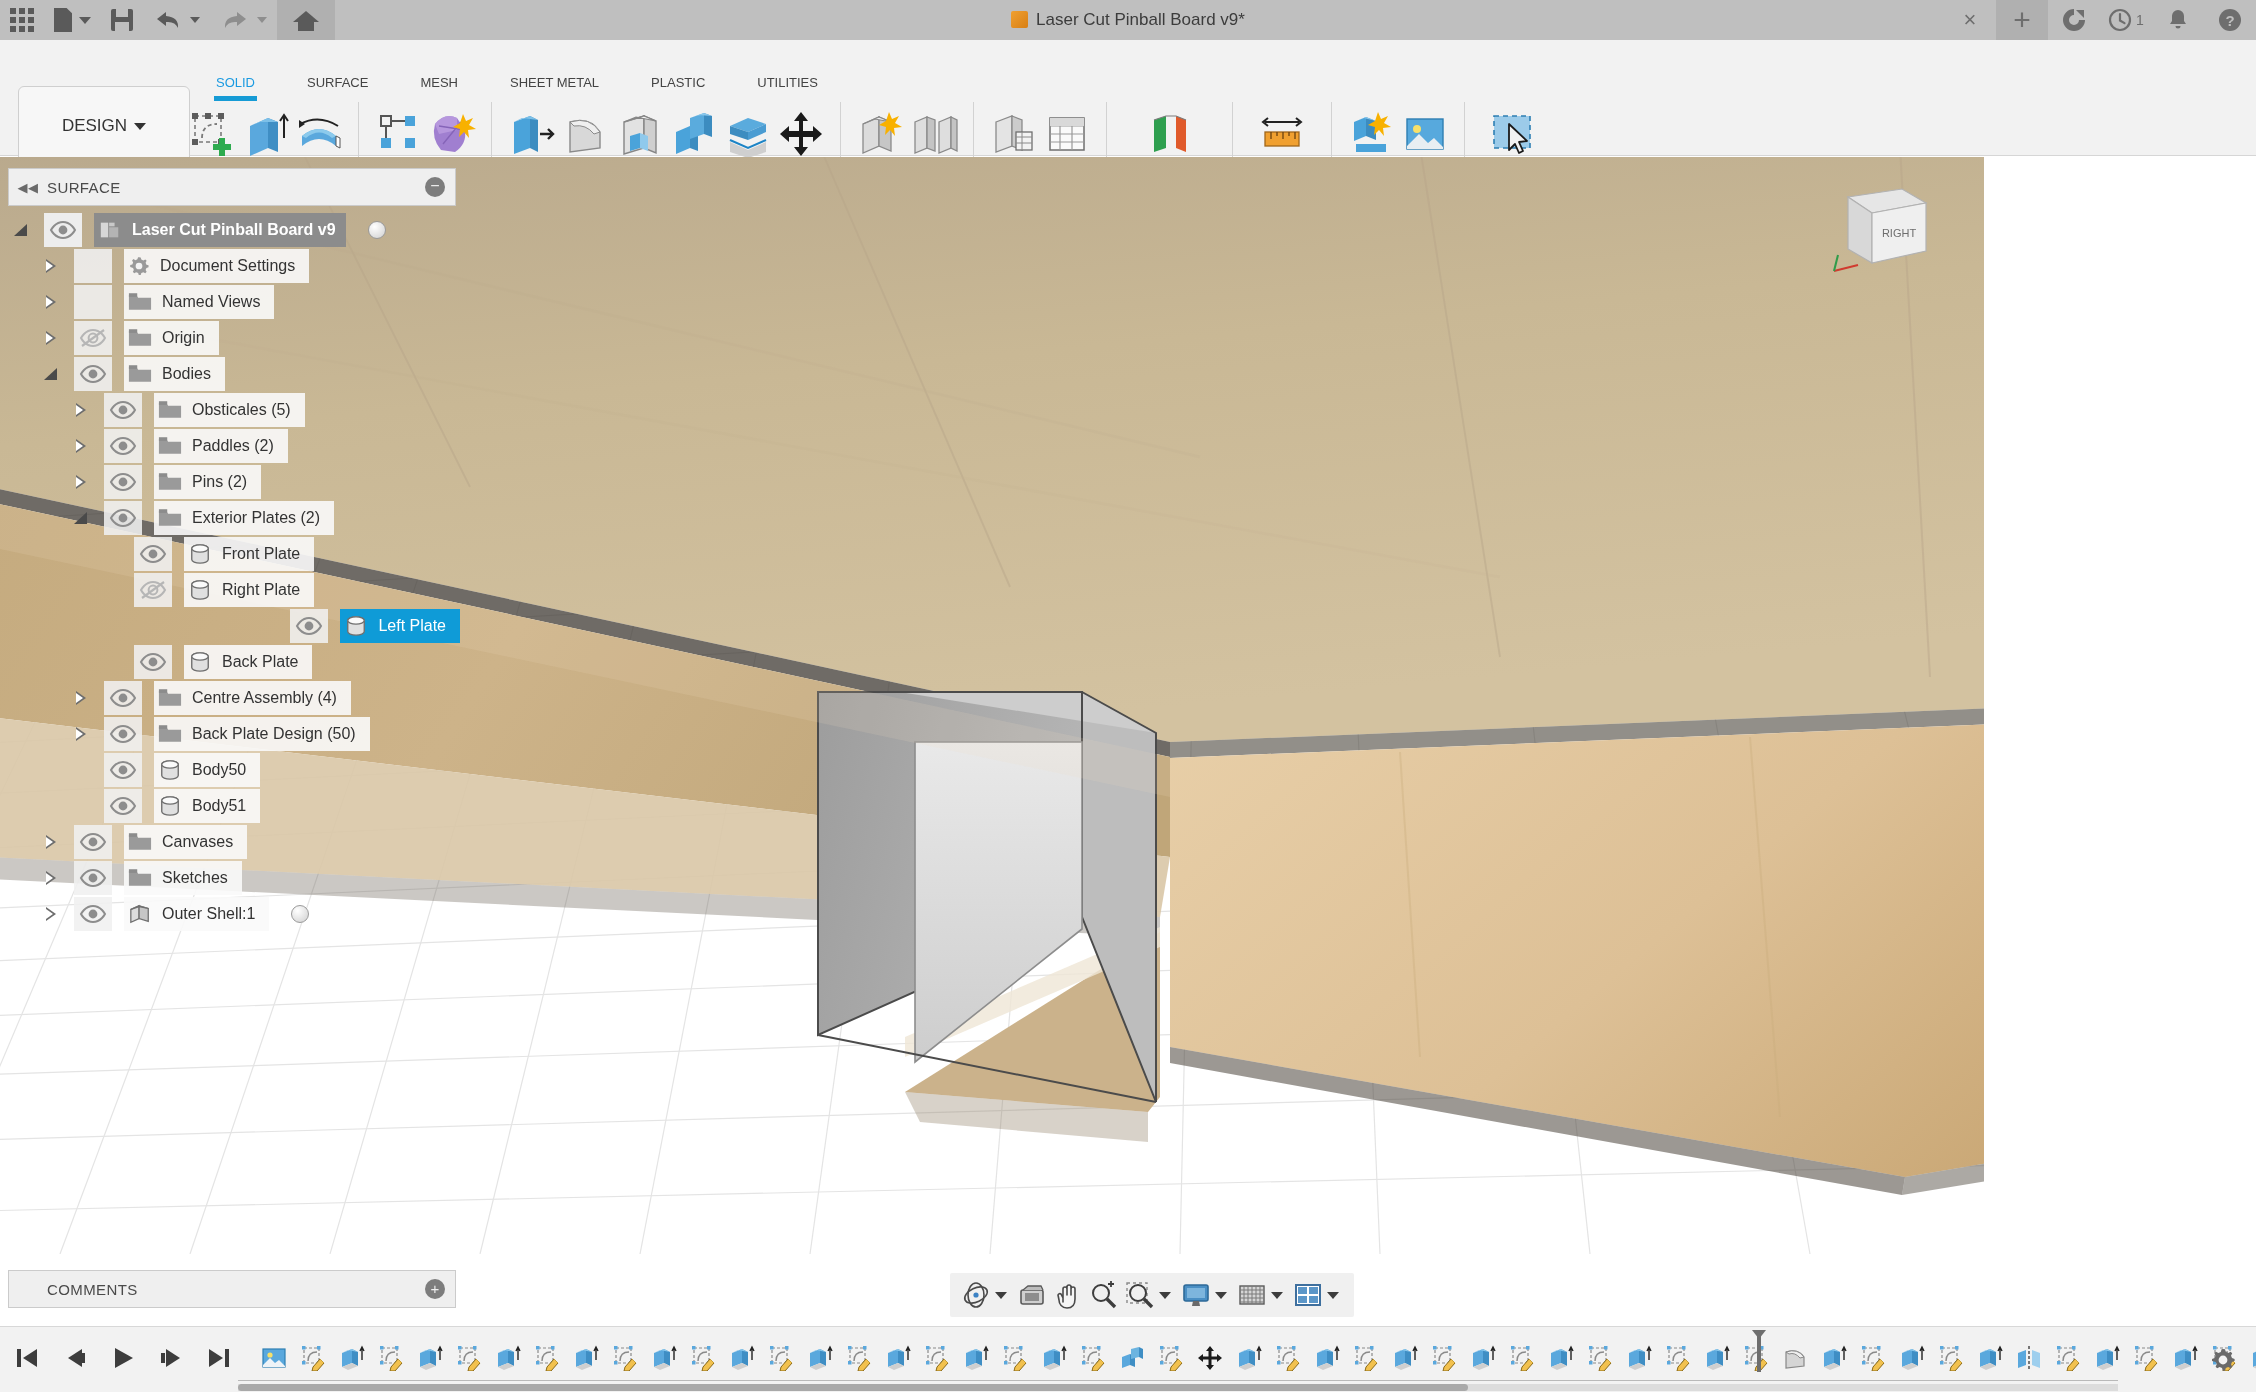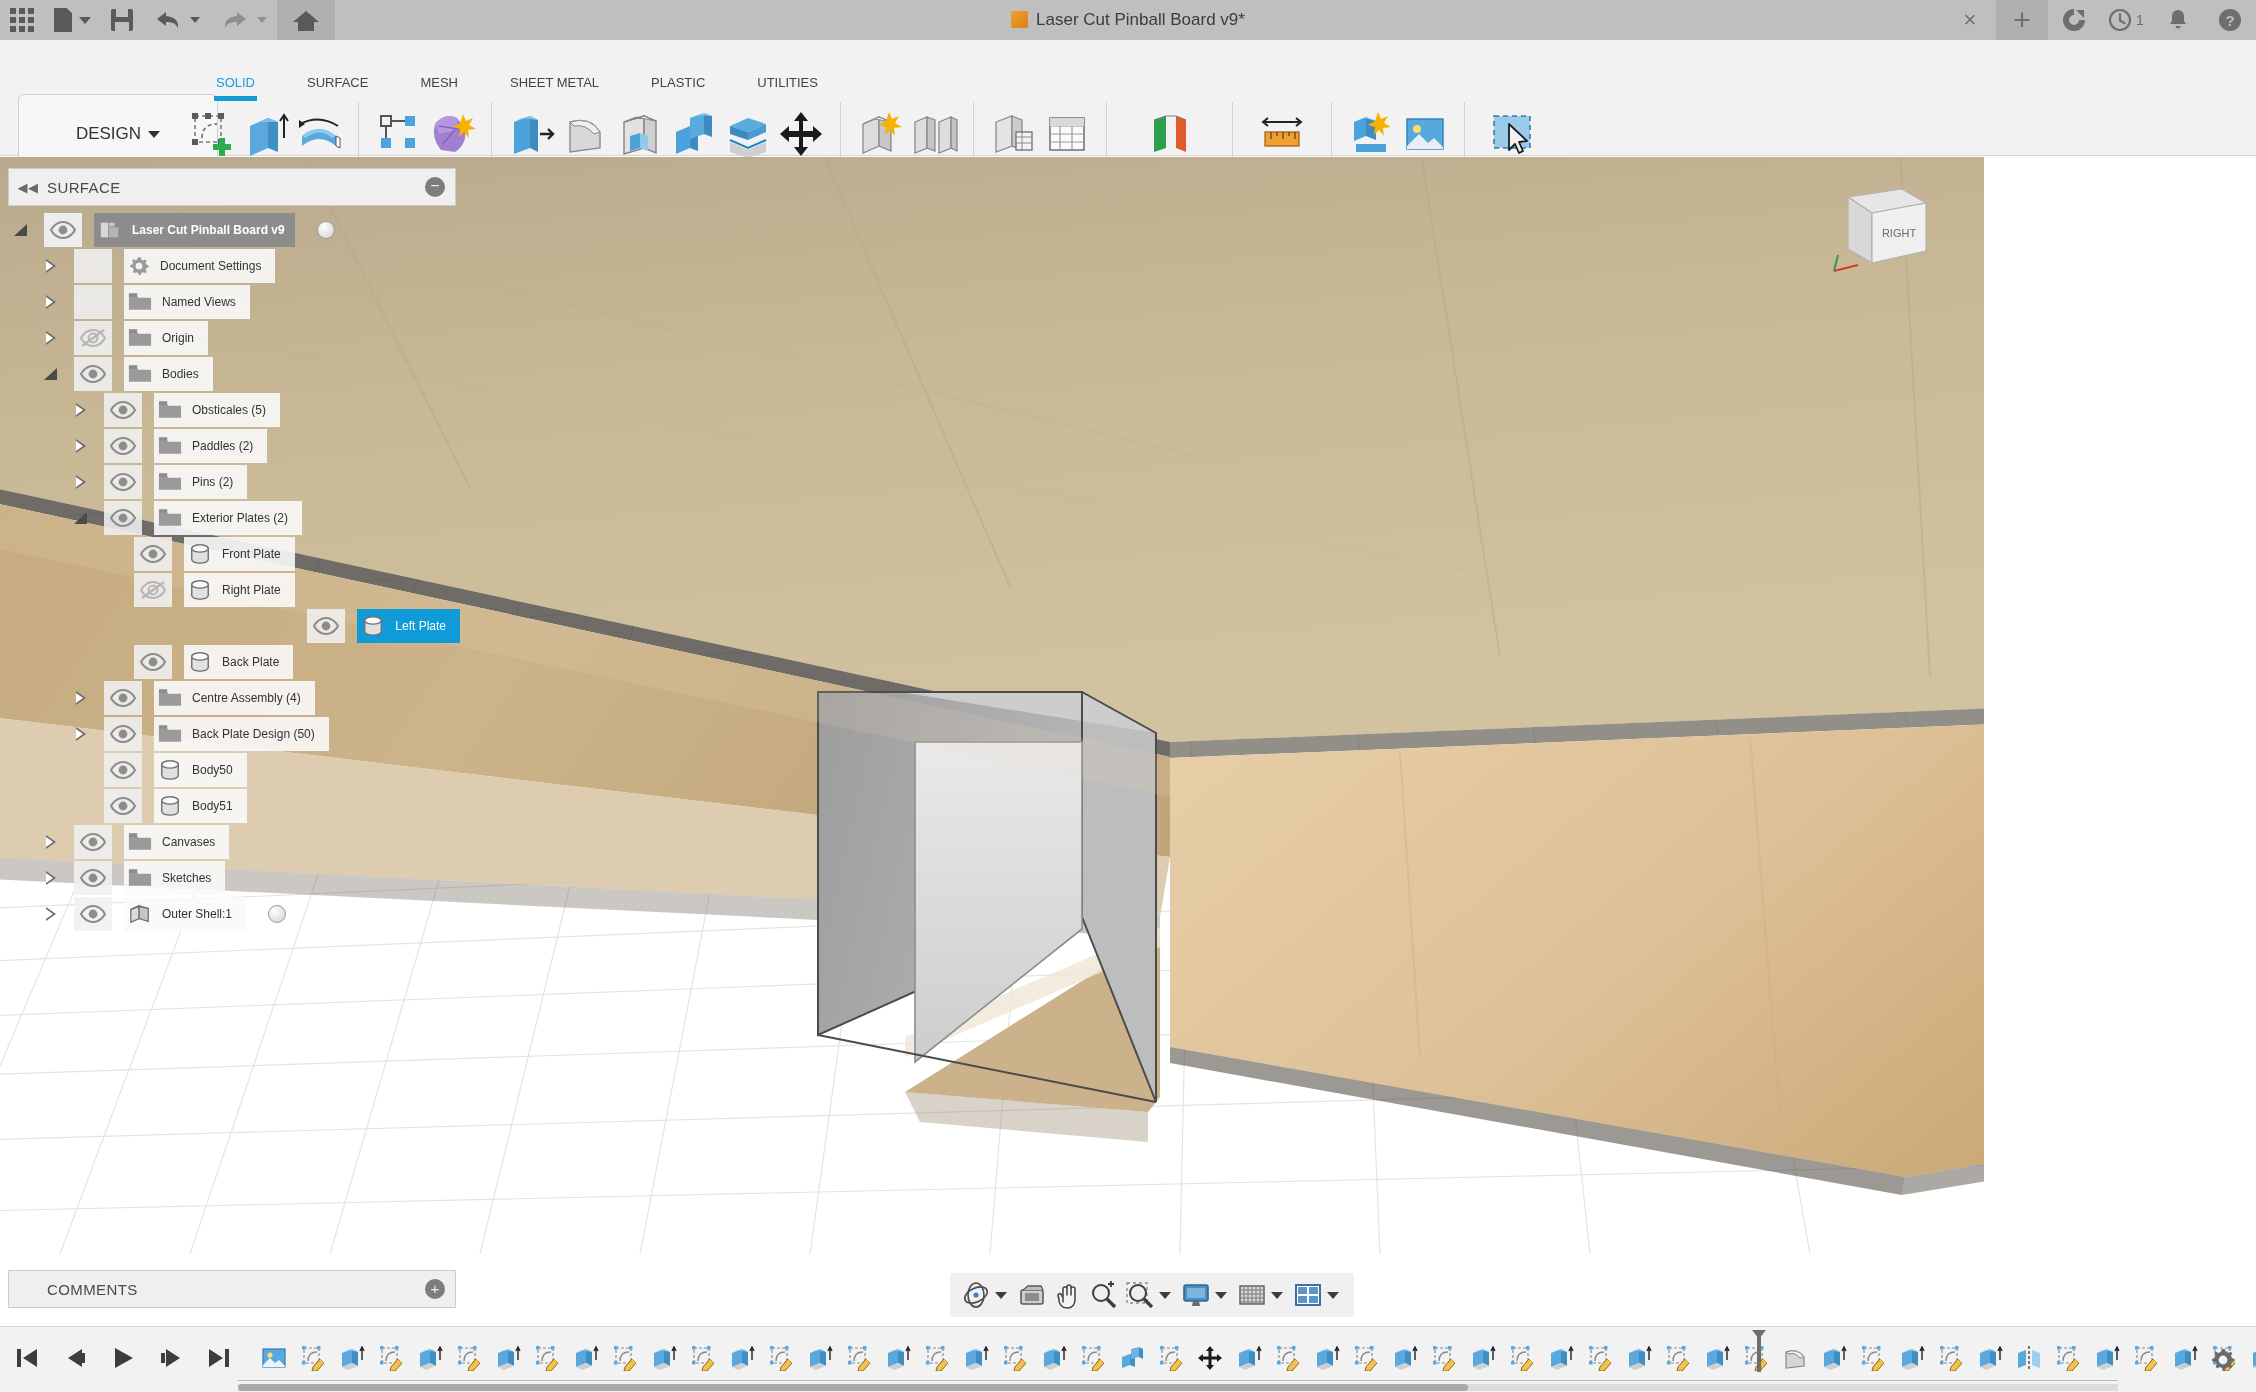--- a/index.html
+++ b/index.html
@@ -45,23 +45,23 @@
   .tb-right { position:absolute; right:0; top:0; height:40px; display:flex; align-items:center; }
   .tb-ricon { width:52px;height:40px; display:flex;align-items:center;justify-content:center; color:#6e6e6e; font-size:22px; }
   .tb-ricon.plus { background:#b0b0b0; font-size:30px; font-weight:300; }
   .clock-badge { display:flex; align-items:center; gap:4px; }
   .clock-badge .num { font-size:14px; color:#6e6e6e; }
 
   
   .ribbon { position:absolute; top:40px; left:0; width:2256px; height:116px; background:#f2f2f2;
             border-bottom:1px solid #d6d6d6; }
   .design-box {
-    position:absolute; left:18px; top:46px; width:200px; height:80px;
+    position:absolute; left:18px; top:46px; width:172px; height:80px;
     border:1px solid #cfcfcf; border-radius:6px; background:#f7f7f7;
-    display:flex;align-items:center;justify-content:center; font-size:17px; color:#333;margin-top:8px;
+    display:flex;align-items:center;justify-content:center; font-size:17px; color:#333;
   }
   .design-box .caret { border-top-color:#333; }
   .tabrow { position:absolute; left:190px; top:34px; display:flex; align-items:flex-start; }
   .rtab { font-size:13px; color:#444; padding:0 26px; position:relative; line-height:18px;}
   .rtab.active { color:#1a9ae1; }
   .rtab.active:after { content:""; position:absolute; left:24px; right:24px; bottom:-9px;
                        height:5px; background:#169bd5; }
   .panels { position:absolute; left:180px; top:62px; display:flex; align-items:flex-start; height:90px;}
   .panel { display:flex; flex-direction:column; align-items:center; padding:0 6px; position:relative;}
   .panel .icons { display:flex; align-items:flex-end; gap:4px; height:58px; }
@@ -83,21 +83,21 @@
   
   .browser-hdr {
     position:absolute; left:8px; top:168px; width:448px; height:38px;
     background:#efefef; border:1px solid #cbcbcb; display:flex; align-items:center;
     font-size:15px; color:#4a4a4a; letter-spacing:.4px;
   }
   .bh-collapse { width:38px; text-align:center; color:#6a6a6a; font-size:13px; }
   .bh-minus { position:absolute; right:10px; width:20px;height:20px;border-radius:50%;
               background:#7d7d7d; color:#efefef; font-size:16px; line-height:18px; text-align:center;}
   .tree { position:absolute; left:10px; top:212px; width:450px; }
-  .trow { height:36px; display:flex; align-items:center; position:relative; font-size:12px; color:#333;gap:12px; }
+  .trow { height:36px; display:flex; align-items:center; position:relative; font-size:16px; color:#333;gap:12px; }
   .twist { width:22px; height:36px; display:flex;align-items:center;justify-content:center; flex:0 0 22px;}
   .tw-c { width:10px;height:14px; position:relative;}
   .tw-c:before{content:"";position:absolute;left:0;top:0;width:0;height:0;
     border-top:7px solid transparent;border-bottom:7px solid transparent;border-left:10px solid #6d6d6d;}
   .tw-c:after{content:"";position:absolute;left:0;top:2px;width:0;height:0;
     border-top:5px solid transparent;border-bottom:5px solid transparent;border-left:7px solid #fff;}
   .tw-o { width:14px;height:12px; position:relative;}
   .tw-o:before{content:"";position:absolute;left:0;top:0;width:0;height:0;
     border-left:13px solid transparent;border-bottom:12px solid #4a4a4a;}
   .eye { width:38px; height:34px; display:flex;align-items:center;justify-content:center;

